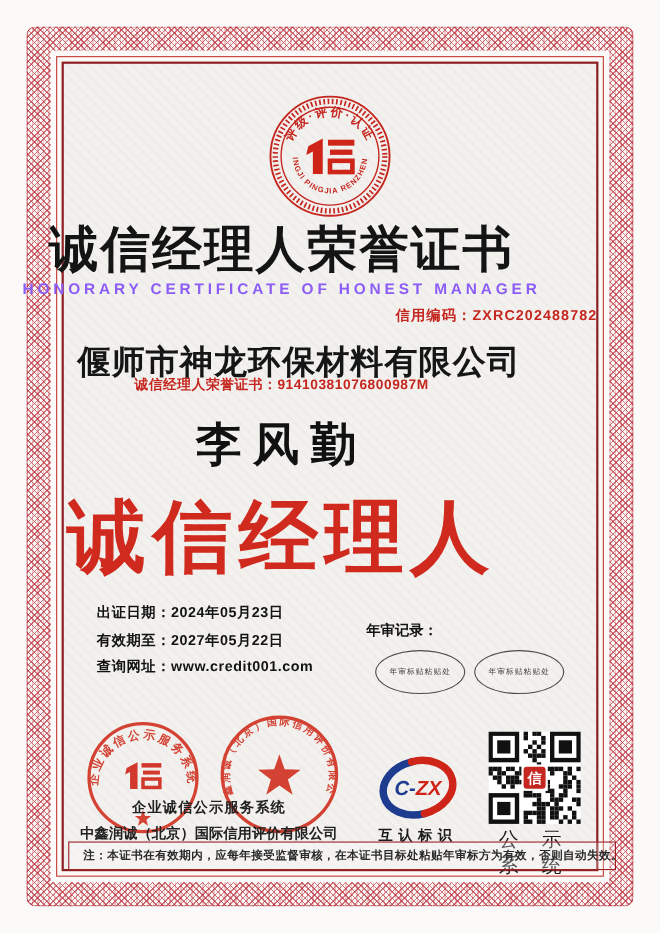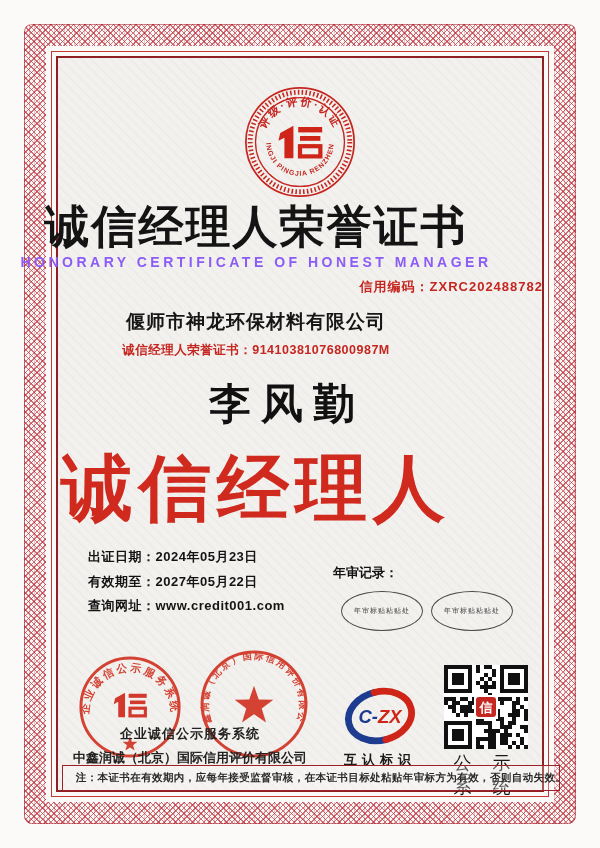--- a/index.html
+++ b/index.html
@@ -24,23 +24,23 @@
     background:
       repeating-linear-gradient(45deg, rgba(150,150,165,.05) 0 2px, transparent 2px 7px),
       #f3f1ee;
   }
   
   .abs{position:absolute;}
   .ctr{left:0;width:512px;text-align:center;}
   .cert-title{top:197px;font-size:45px;font-weight:900;color:#141414;letter-spacing:2px;}
   .cert-subtitle{top:254px;font-size:14px;font-weight:700;color:#8b5cf6;letter-spacing:3.5px;}
   .credit-code{top:278px;right:57px;font-size:13px;font-weight:700;color:#c5261f;letter-spacing:1px;}
-  .company-name{top:309px;font-size:19px;font-weight:900;color:#161616;letter-spacing:1px;}
+  .company-name{top:309px;font-size:30px;font-weight:900;color:#161616;letter-spacing:1px;padding-left:16px;}
   .uscc{top:342px;font-size:12.5px;font-weight:700;color:#c5261f;letter-spacing:.5px;}
-  .person-name{top:376px;font-size:42px;font-weight:900;color:#111;letter-spacing:10px;margin-left:31px;}
+  .person-name{top:376px;font-size:42px;font-weight:900;color:#111;letter-spacing:10px;}
   .honor-title{top:441px;font-size:72px;font-weight:900;color:#d02a1e;letter-spacing:6px;}
   
   .details{left:88px;top:545px;}
   .details .line{font-size:13px;font-weight:700;color:#131313;line-height:24.5px;letter-spacing:.5px;}
   
   .annual-label{left:333px;top:564px;font-size:13px;font-weight:700;color:#131313;}
   .sticker{border:1.5px solid #4a4a4a;border-radius:50%;width:80px;height:38px;
     display:flex;align-items:center;justify-content:center;font-size:7px;color:#444;letter-spacing:1px;}
   .sticker1{left:341px;top:591px;}
   .sticker2{left:431px;top:591px;}

